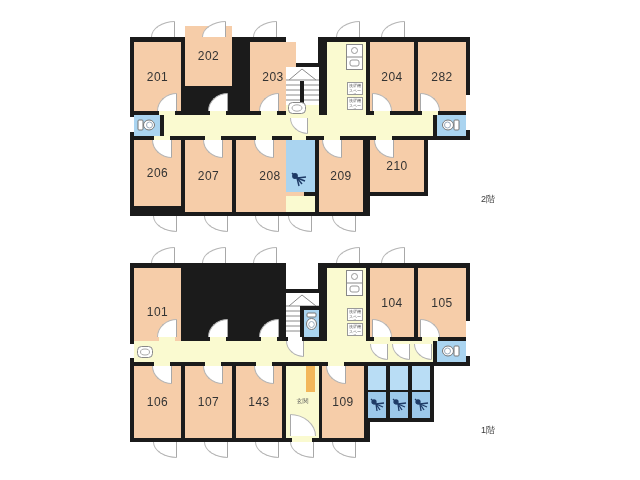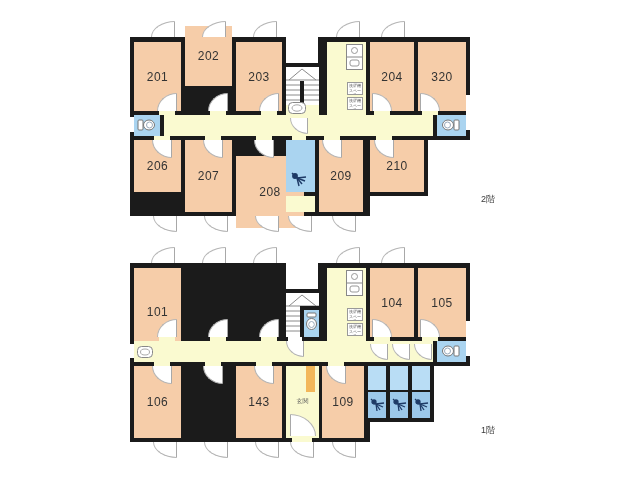--- a/index.html
+++ b/index.html
@@ -37,21 +37,21 @@
   <div class="abs" style="left:286px;top:37px;width:32px;height:26px;background:#fff"></div>
   <div class="abs wall" style="left:130px;top:136px;width:240px;height:80px"></div>
   <div class="abs wall" style="left:366px;top:136px;width:62px;height:60px"></div>
 
   <div class="abs room" style="left:134px;top:42px;width:47px;height:69px">
       <span>201</span>
     </div>
   <div class="abs room" style="left:185px;top:26px;width:47px;height:60px">
       <span>202</span>
     </div>
-  <div class="abs room" style="left:236px;top:42px;width:46px;height:69px">
+  <div class="abs room" style="left:250px;top:42px;width:46px;height:69px">
       <span>203</span>
     </div>
   <div class="abs whitebox" style="left:286px;top:67px;width:33px;height:38px">
     <svg width="33" height="38">
       <line x1="3" y1="13" x2="16" y2="2" stroke="#8a8a8a" stroke-width="1"></line>
       <line x1="30" y1="13" x2="16" y2="2" stroke="#8a8a8a" stroke-width="1"></line>
       <line x1="0" y1="13" x2="33" y2="13" stroke="#8a8a8a" stroke-width="1"></line>
       <line x1="0" y1="18" x2="33" y2="18" stroke="#8a8a8a" stroke-width="1"></line>
       <line x1="0" y1="23" x2="33" y2="23" stroke="#8a8a8a" stroke-width="1"></line>
       <line x1="0" y1="28" x2="33" y2="28" stroke="#8a8a8a" stroke-width="1"></line>
@@ -59,38 +59,38 @@
       <rect x="14" y="14" width="4" height="24" fill="#1b1b1b"></rect>
     </svg>
   </div>
   <div class="abs hall" style="left:286px;top:105px;width:33px;height:10px"></div>
   <div class="abs hall" style="left:327px;top:42px;width:39px;height:69px"></div>
   <div class="abs hall" style="left:327px;top:111px;width:39px;height:4px"></div>
   <div class="abs room" style="left:370px;top:42px;width:44px;height:69px">
       <span>204</span>
     </div>
   <div class="abs room" style="left:418px;top:42px;width:48px;height:69px">
-      <span>320</span>
+      <span>282</span>
     </div>
 
   <div class="abs hall" style="left:134px;top:115px;width:332px;height:21px"></div>
   <div class="abs blue" style="left:134px;top:115px;width:26px;height:21px"></div>
   <div class="abs wall" style="left:160px;top:115px;width:4px;height:21px"></div>
   <div class="abs blue" style="left:437px;top:115px;width:29px;height:21px"></div>
   <div class="abs wall" style="left:433px;top:115px;width:4px;height:21px"></div>
   <div class="abs gapW" style="left:130px;top:117px;width:4px;height:15px"></div>
   <div class="abs gapW" style="left:466px;top:95px;width:4px;height:35px"></div>
 
-  <div class="abs room" style="left:134px;top:140px;width:47px;height:52px">
+  <div class="abs room" style="left:134px;top:140px;width:47px;height:66px">
       <span>206</span>
     </div>
   <div class="abs room" style="left:185px;top:140px;width:47px;height:72px">
       <span>207</span>
     </div>
-  <div class="abs room" style="left:236px;top:156px;width:68px;height:72px">
+  <div class="abs room" style="left:236px;top:140px;width:68px;height:72px">
       <span>208</span>
     </div>
   <div class="abs blue" style="left:286px;top:140px;width:29px;height:52px">
     <svg width="29" height="52">
       <g stroke="#1e3a66" stroke-width="1.4" transform="translate(5,32)">
         <circle cx="4" cy="4" r="2.2" fill="#1e3a66"></circle>
         <line x1="1" y1="1" x2="4" y2="4"></line>
         <line x1="6" y1="6" x2="15" y2="5"></line>
         <line x1="6" y1="6" x2="14" y2="9"></line>
         <line x1="6" y1="6" x2="11" y2="12"></line>
@@ -215,20 +215,23 @@
 
   <div class="abs hall" style="left:134px;top:341px;width:332px;height:21px"></div>
   <div class="abs blue" style="left:437px;top:341px;width:29px;height:21px"></div>
   <div class="abs wall" style="left:433px;top:341px;width:4px;height:21px"></div>
   <div class="abs gapW" style="left:130px;top:344px;width:4px;height:14px"></div>
   <div class="abs gapW" style="left:466px;top:321px;width:4px;height:35px"></div>
   <div class="abs gapW" style="left:288px;top:337px;width:14px;height:4px"></div>
 
   <div class="abs room" style="left:134px;top:366px;width:47px;height:72px">
       <span>106</span>
+    </div>
+  <div class="abs room" style="left:185px;top:366px;width:47px;height:72px">
+      <span>107</span>
     </div>
   <div class="abs room" style="left:236px;top:366px;width:46px;height:72px">
       <span>143</span>
     </div>
   <div class="abs hall" style="left:286px;top:366px;width:33px;height:72px"></div>
   <div class="abs orange" style="left:306px;top:366px;width:9px;height:26px"></div>
   <div class="abs genkan" style="left:286px;top:397px;width:33px">玄関</div>
   <div class="abs room" style="left:322px;top:366px;width:42px;height:72px">
       <span>109</span>
     </div>

